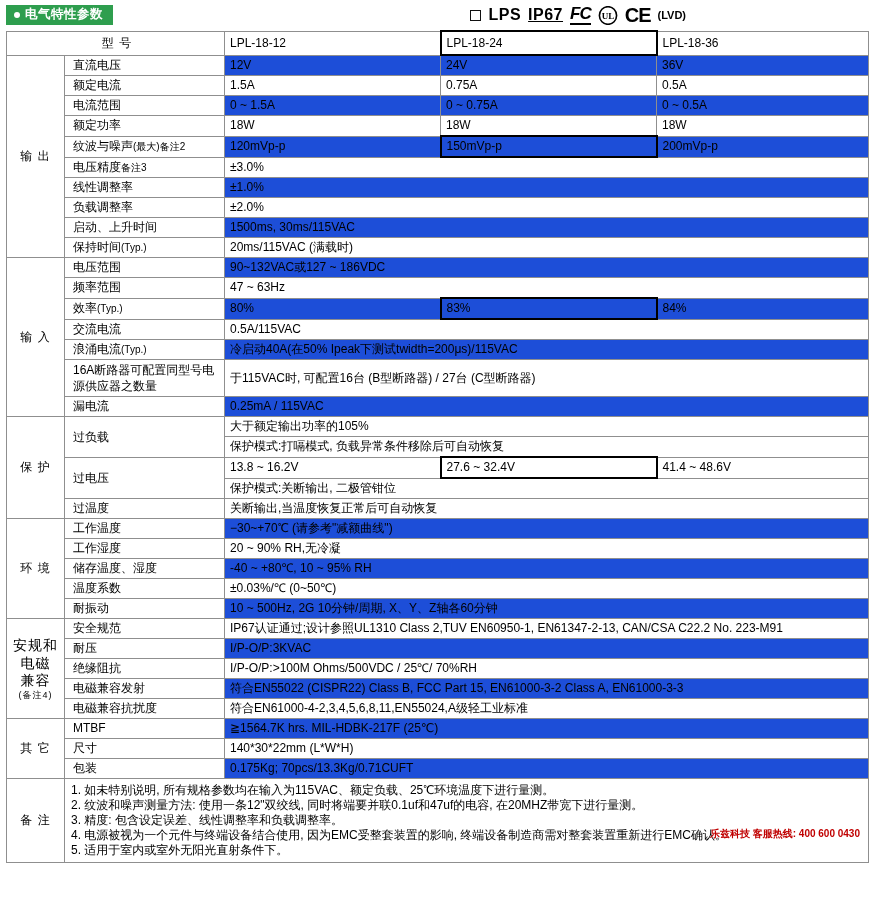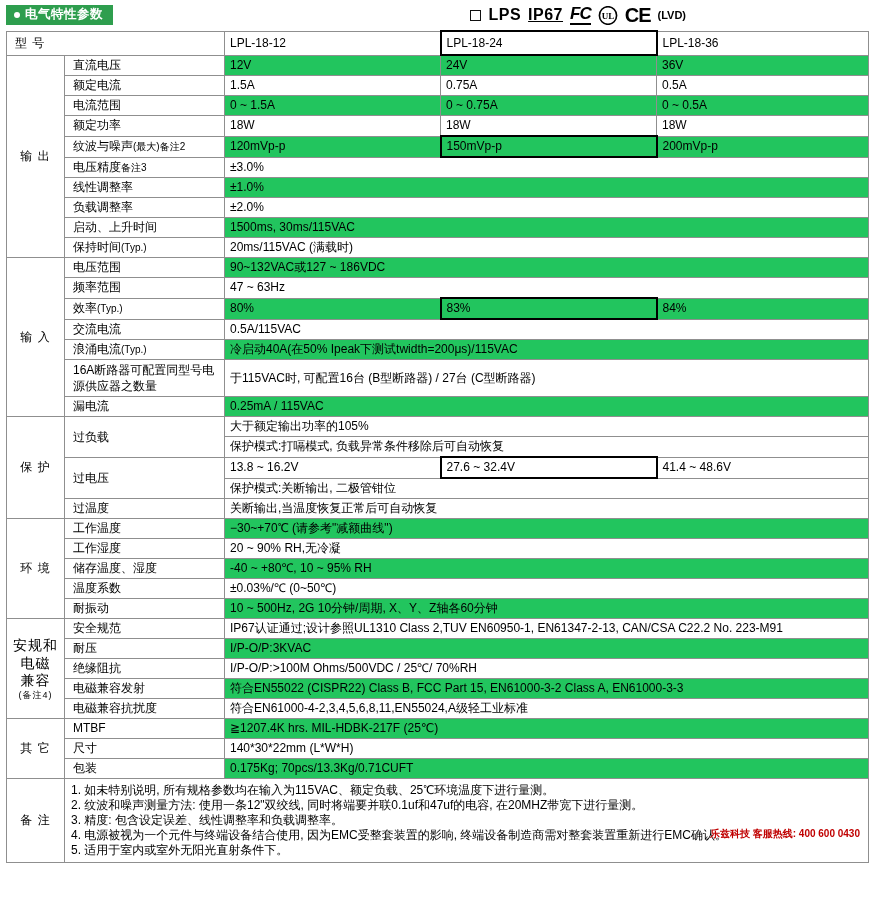--- a/index.html
+++ b/index.html
@@ -33,21 +33,21 @@
   .lvd { font-size:11px; font-weight:bold; }
 
   
   table.spec { border-collapse:collapse; width:862px; table-layout:fixed; }
   table.spec td { border:1px solid #8f8f8f; padding:2px 5px; vertical-align:middle; font-size:12px; line-height:1.25; }
   .c-cat { width:58px; text-align:center; font-size:15px; }
   .c-item { width:160px; padding-left:8px !important; }
   .c-v1 { width:216px; }
   .c-v2 { width:216px; }
   .c-v3 { width:212px; }
-  .shade { background:#22c55e; }
+  .shade { background:#1d4ed8; }
   .cat { text-align:center; font-size:15px; letter-spacing:1px; }
   .cat.small { font-size:14px; }
   .sub { font-size:10px; }
   .hl { border:2px solid #000 !important; }
   .row-h { height:20px; }
   .model-row td { height:24px; font-size:12.5px; }
   .modelname { font-weight:normal; }
   .note-cell { font-size:9.5px; line-height:1.5; padding:4px 6px !important; position:relative;margin-left:20px; }
   .note-cell div { white-space:nowrap; }
   .hotline { position:absolute; right:8px; bottom:22px; color:#c00000; font-size:10px; font-weight:bold; }
@@ -84,21 +84,21 @@
   <table class="spec">
     <colgroup>
       <col class="c-cat">
         <col class="c-item">
         <col class="c-v1">
         <col class="c-v2">
         <col class="c-v3">
     </colgroup>
     <tbody id="tbody">
         <tr class="model-row">
-          <td colspan="2" class="cat" style="text-align: left; padding-left: 8px;">型 号</td>
+          <td colspan="2" class="cat" style="text-align: center; padding-left: 8px;">型 号</td>
           <td class="modelname">LPL-18-12</td>
           <td class="modelname hl">LPL-18-24</td>
           <td class="modelname">LPL-18-36</td>
         </tr>
         <tr class="row-h">
           <td rowspan="10" class="cat">输 出</td>
           <td class="c-item">直流电压</td>
           <td class="shade">12V</td>
           <td class="shade">24V</td>
           <td class="shade">36V</td>
@@ -242,21 +242,21 @@
           <td class="c-item">电磁兼容发射</td>
           <td colspan="3" class="shade">符合EN55022 (CISPR22) Class B, FCC Part 15, EN61000-3-2 Class A, EN61000-3-3</td>
         </tr>
         <tr class="row-h">
           <td class="c-item">电磁兼容抗扰度</td>
           <td colspan="3">符合EN61000-4-2,3,4,5,6,8,11,EN55024,A级轻工业标准</td>
         </tr>
         <tr class="row-h">
           <td rowspan="3" class="cat">其 它</td>
           <td class="c-item">MTBF</td>
-          <td colspan="3" class="shade">≧1207.4K hrs.  MIL-HDBK-217F (25℃)</td>
+          <td colspan="3" class="shade">≧1564.7K hrs.  MIL-HDBK-217F (25℃)</td>
         </tr>
         <tr class="row-h">
           <td class="c-item">尺寸</td>
           <td colspan="3">140*30*22mm (L*W*H)</td>
         </tr>
         <tr class="row-h">
           <td class="c-item">包装</td>
           <td colspan="3" class="shade">0.175Kg; 70pcs/13.3Kg/0.71CUFT</td>
         </tr>
         <tr>

